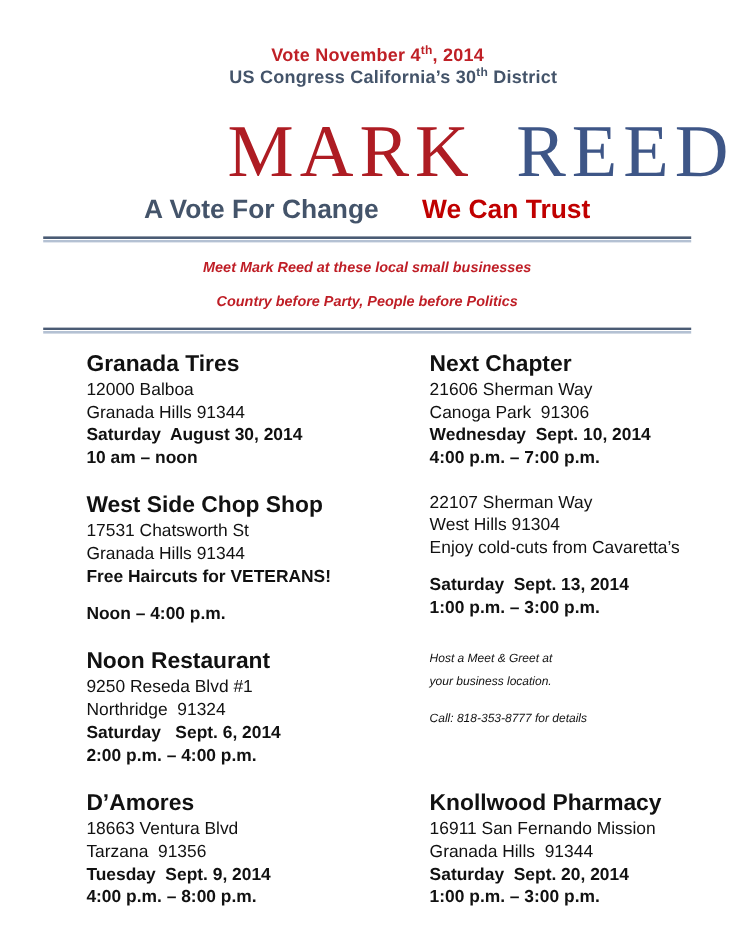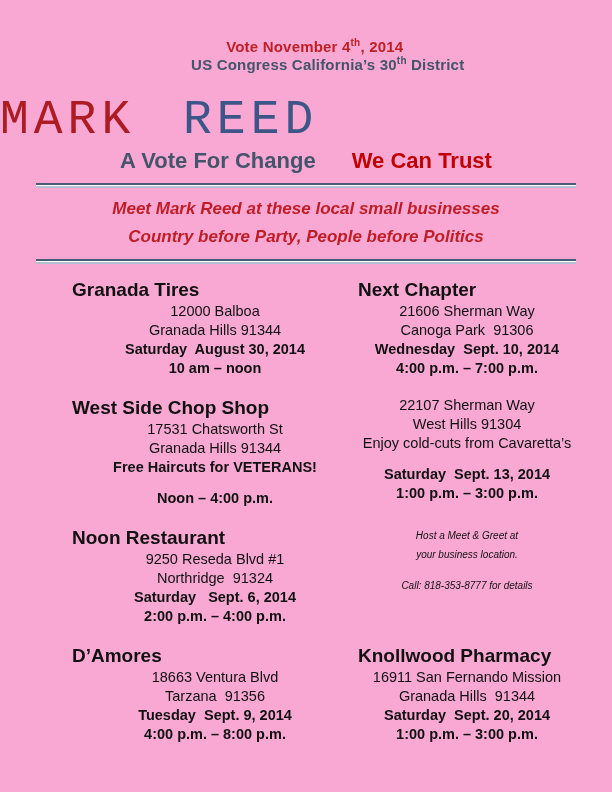--- a/index.html
+++ b/index.html
@@ -1,18 +1,18 @@
 <!DOCTYPE html>
 <html><head>
 <meta charset="utf-8">
 <style>
   html, body { margin: 0; padding: 0; background: #e8e8e8; }
   .page {
     width: 612px; height: 792px;
-    background: #f9a8d4;
+    background: #ffffff;
     margin: 0 auto;
     font-family: "Liberation Sans", sans-serif;
     color: #111;
     overflow: hidden;
     box-sizing: border-box;
     position: relative;
   }
   
   .topline {
     padding-top: 20px;
@@ -21,23 +21,23 @@
     font-weight: bold;
     letter-spacing: 0.2px;
     white-space: pre-wrap;
   }
   .topline .red  { color: #BF2026; }
   .topline .blue { color: #44546A; margin-left: 26px; }
   sup { font-size: 10px; }
 
   
   .title {
-    text-align: left;
-    font-family: Liberation Mono, monospace;
-    font-size: 48px;
+    text-align: right;
+    font-family: Liberation Serif, serif;
+    font-size: 62px;
     line-height: 1.0;
     margin-top: 6px;
     letter-spacing: 5px;
     font-weight: normal;
   }
   .title .word-red  { color: #AE1C23; }
   .title .word-blue { color: #3E5687; margin-left: 14px; }
 
   
   .subtitle {
@@ -56,21 +56,21 @@
     background: linear-gradient(#4A5B74 0 40%, #ffffff 40% 55%, #B4C1D3 55% 100%);
   }
   .rule.top { margin-top: 9px; }
 
   
   .banner {
     text-align: center;
     color: #BF1E26;
     font-weight: bold;
     font-style: italic;
-    font-size: 17px;
+    font-size: 12px;
     padding: 7px 0 8px 0;
   }
   .banner .banner-line { line-height: 28px; }
 
   
   .listings { padding: 14px 36px 0 72px; }
   .row {
     display: grid;
     grid-template-columns: 286px 1fr;
     margin-bottom: 18px;
@@ -79,21 +79,20 @@
     font-size: 19px;
     font-weight: bold;
     line-height: 24px;
     white-space: pre-wrap;
   }
   .event-name.italic { font-style: italic; }
   .event-line {
     font-size: 14.5px;
     line-height: 19px;
     white-space: pre-wrap;
-    text-align: center;
   }
   .event-line.bold   { font-weight: bold; }
   .event-line.italic { font-style: italic; font-size: 10px; }
   .event-line.gap    { height: 12px; }
 </style>
 </head>
 <body>
 
 <div class="page">
 

